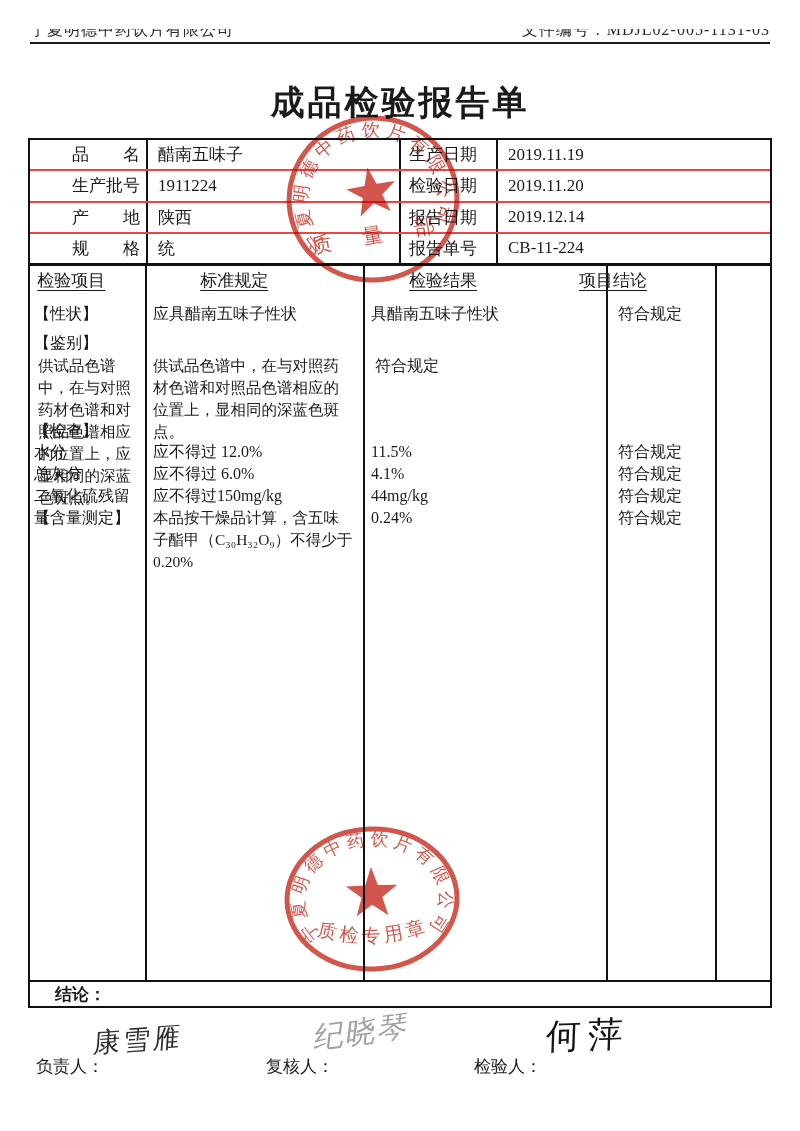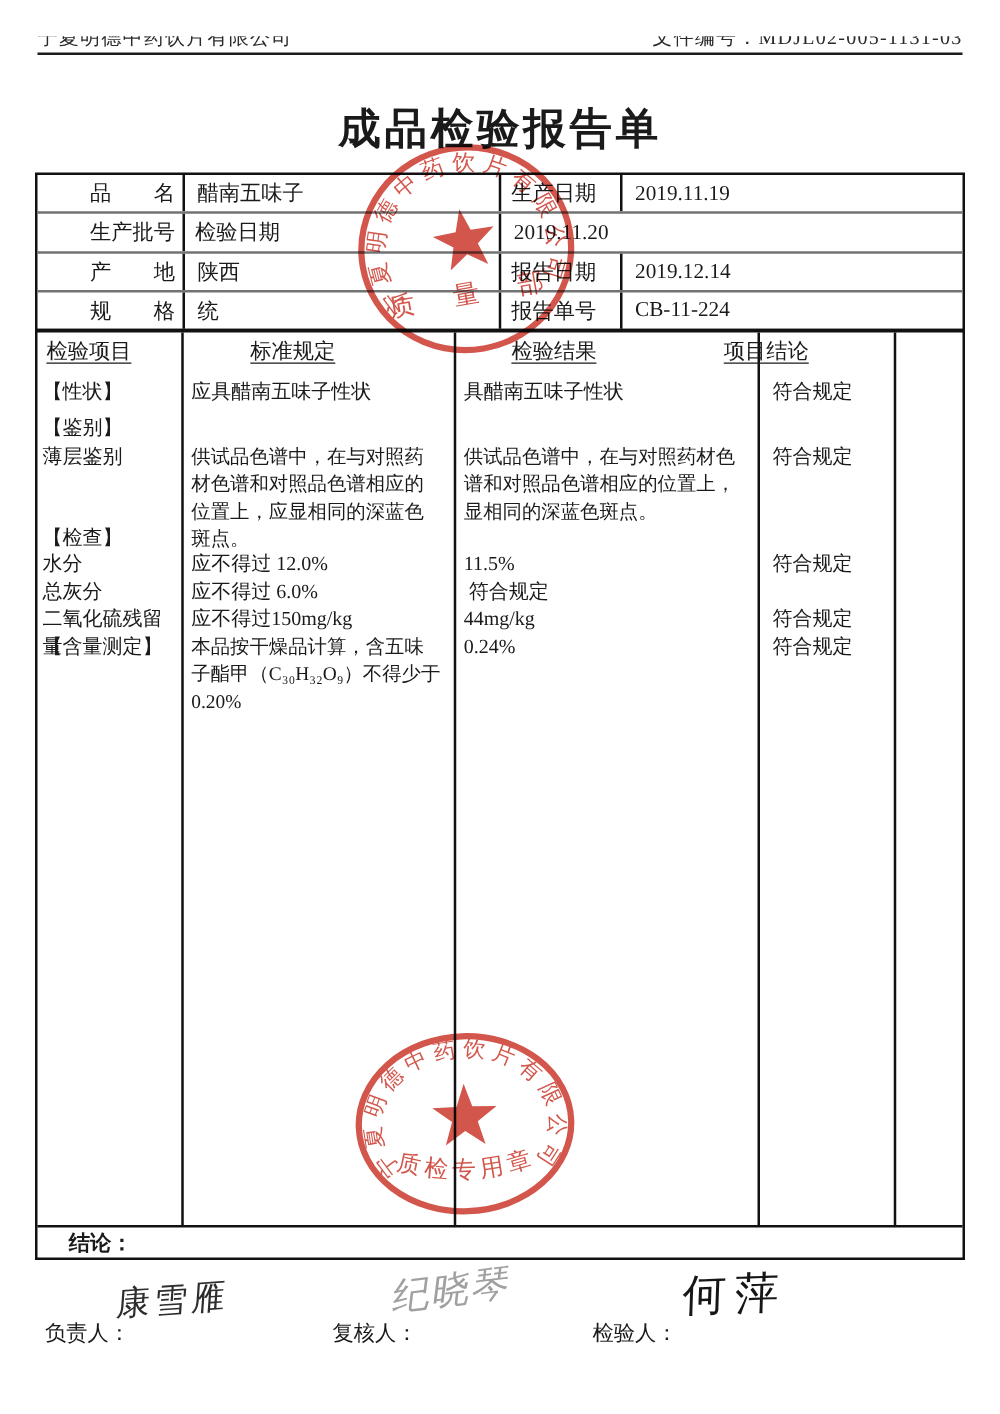--- a/index.html
+++ b/index.html
@@ -12,21 +12,21 @@
                     font-size:16px;color:#2a2a2a;letter-spacing:1px;}
   .top-rule{position:absolute;top:42px;left:30px;width:740px;border-top:2px solid #1c1c1c;}
 
   .doc-title{position:absolute;top:80px;left:0;width:800px;text-align:center;
              font-size:34px;font-weight:bold;letter-spacing:3px;}
 
   
   .info-table{position:absolute;left:28px;top:138px;width:744px;height:127px;
               border:2px solid #111;box-sizing:border-box;display:flex;flex-direction:column;}
   .info-row{flex:1;display:grid;grid-template-columns:84px 253px 97px 1fr;padding-left:32px;}
-  .info-row + .info-row{border-top:2px solid #737373;}
+  .info-row + .info-row{border-top:2px solid #ef4444;}
   .ic{display:flex;align-items:center;padding-left:10px;font-size:17px;box-sizing:border-box;}
   .ic + .ic{border-left:2px solid #111;}
   .ic.lb2{padding-left:8px;}
 
   
   .main-table{position:absolute;left:28px;top:263px;width:744px;height:745px;
               border:2px solid #111;border-top-width:3px;box-sizing:border-box;}
   .vline{position:absolute;top:0;height:714px;width:0;border-left:2px solid #111;}
   .hrow{position:absolute;top:3px;display:flex;width:622px;gap:44px;}
   .hcell{font-size:17px;text-align:center;}
@@ -76,20 +76,21 @@
 
   <div class="info-table">
     <div class="info-row">
       <div class="ic">品　　名</div>
       <div class="ic">醋南五味子</div>
       <div class="ic lb2">生产日期</div>
       <div class="ic">2019.11.19</div>
     </div>
     <div class="info-row">
       <div class="ic">生产批号</div>
+      <div class="ic">1911224</div>
       <div class="ic lb2">检验日期</div>
       <div class="ic">2019.11.20</div>
     </div>
     <div class="info-row">
       <div class="ic">产　　地</div>
       <div class="ic">陕西</div>
       <div class="ic lb2">报告日期</div>
       <div class="ic">2019.12.14</div>
     </div>
     <div class="info-row">
@@ -119,21 +120,20 @@
       <div class="tc tcr">具醋南五味子性状</div>
       <div class="tc tcc">符合规定</div>
       <div class="tc"></div>
     </div>
 
     <div class="trow" style="top:66px">
       <div class="tc tcl">【鉴别】</div>
     </div>
 
     <div class="trow" style="top:89px">
-      <div class="tc tcl">薄层鉴别</div>
       <div class="tc tcs para">供试品色谱中，在与对照药材色谱和对照品色谱相应的位置上，应显相同的深蓝色斑点。</div>
       <div class="tc tcr para">供试品色谱中，在与对照药材色谱和对照品色谱相应的位置上，显相同的深蓝色斑点。</div>
       <div class="tc tcc">符合规定</div>
       <div class="tc"></div>
     </div>
 
     <div class="trow" style="top:154px">
       <div class="tc tcl">【检查】</div>
     </div>
 
@@ -141,20 +141,21 @@
       <div class="tc tcl">水分</div>
       <div class="tc tcs">应不得过 12.0%</div>
       <div class="tc tcr">11.5%</div>
       <div class="tc tcc">符合规定</div>
       <div class="tc"></div>
     </div>
 
     <div class="trow" style="top:197px">
       <div class="tc tcl">总灰分</div>
       <div class="tc tcs">应不得过 6.0%</div>
+      <div class="tc tcr">4.1%</div>
       <div class="tc tcc">符合规定</div>
       <div class="tc"></div>
     </div>
 
     <div class="trow" style="top:219px">
       <div class="tc tcl">二氧化硫残留量</div>
       <div class="tc tcs">应不得过150mg/kg</div>
       <div class="tc tcr">44mg/kg</div>
       <div class="tc tcc">符合规定</div>
       <div class="tc"></div>

